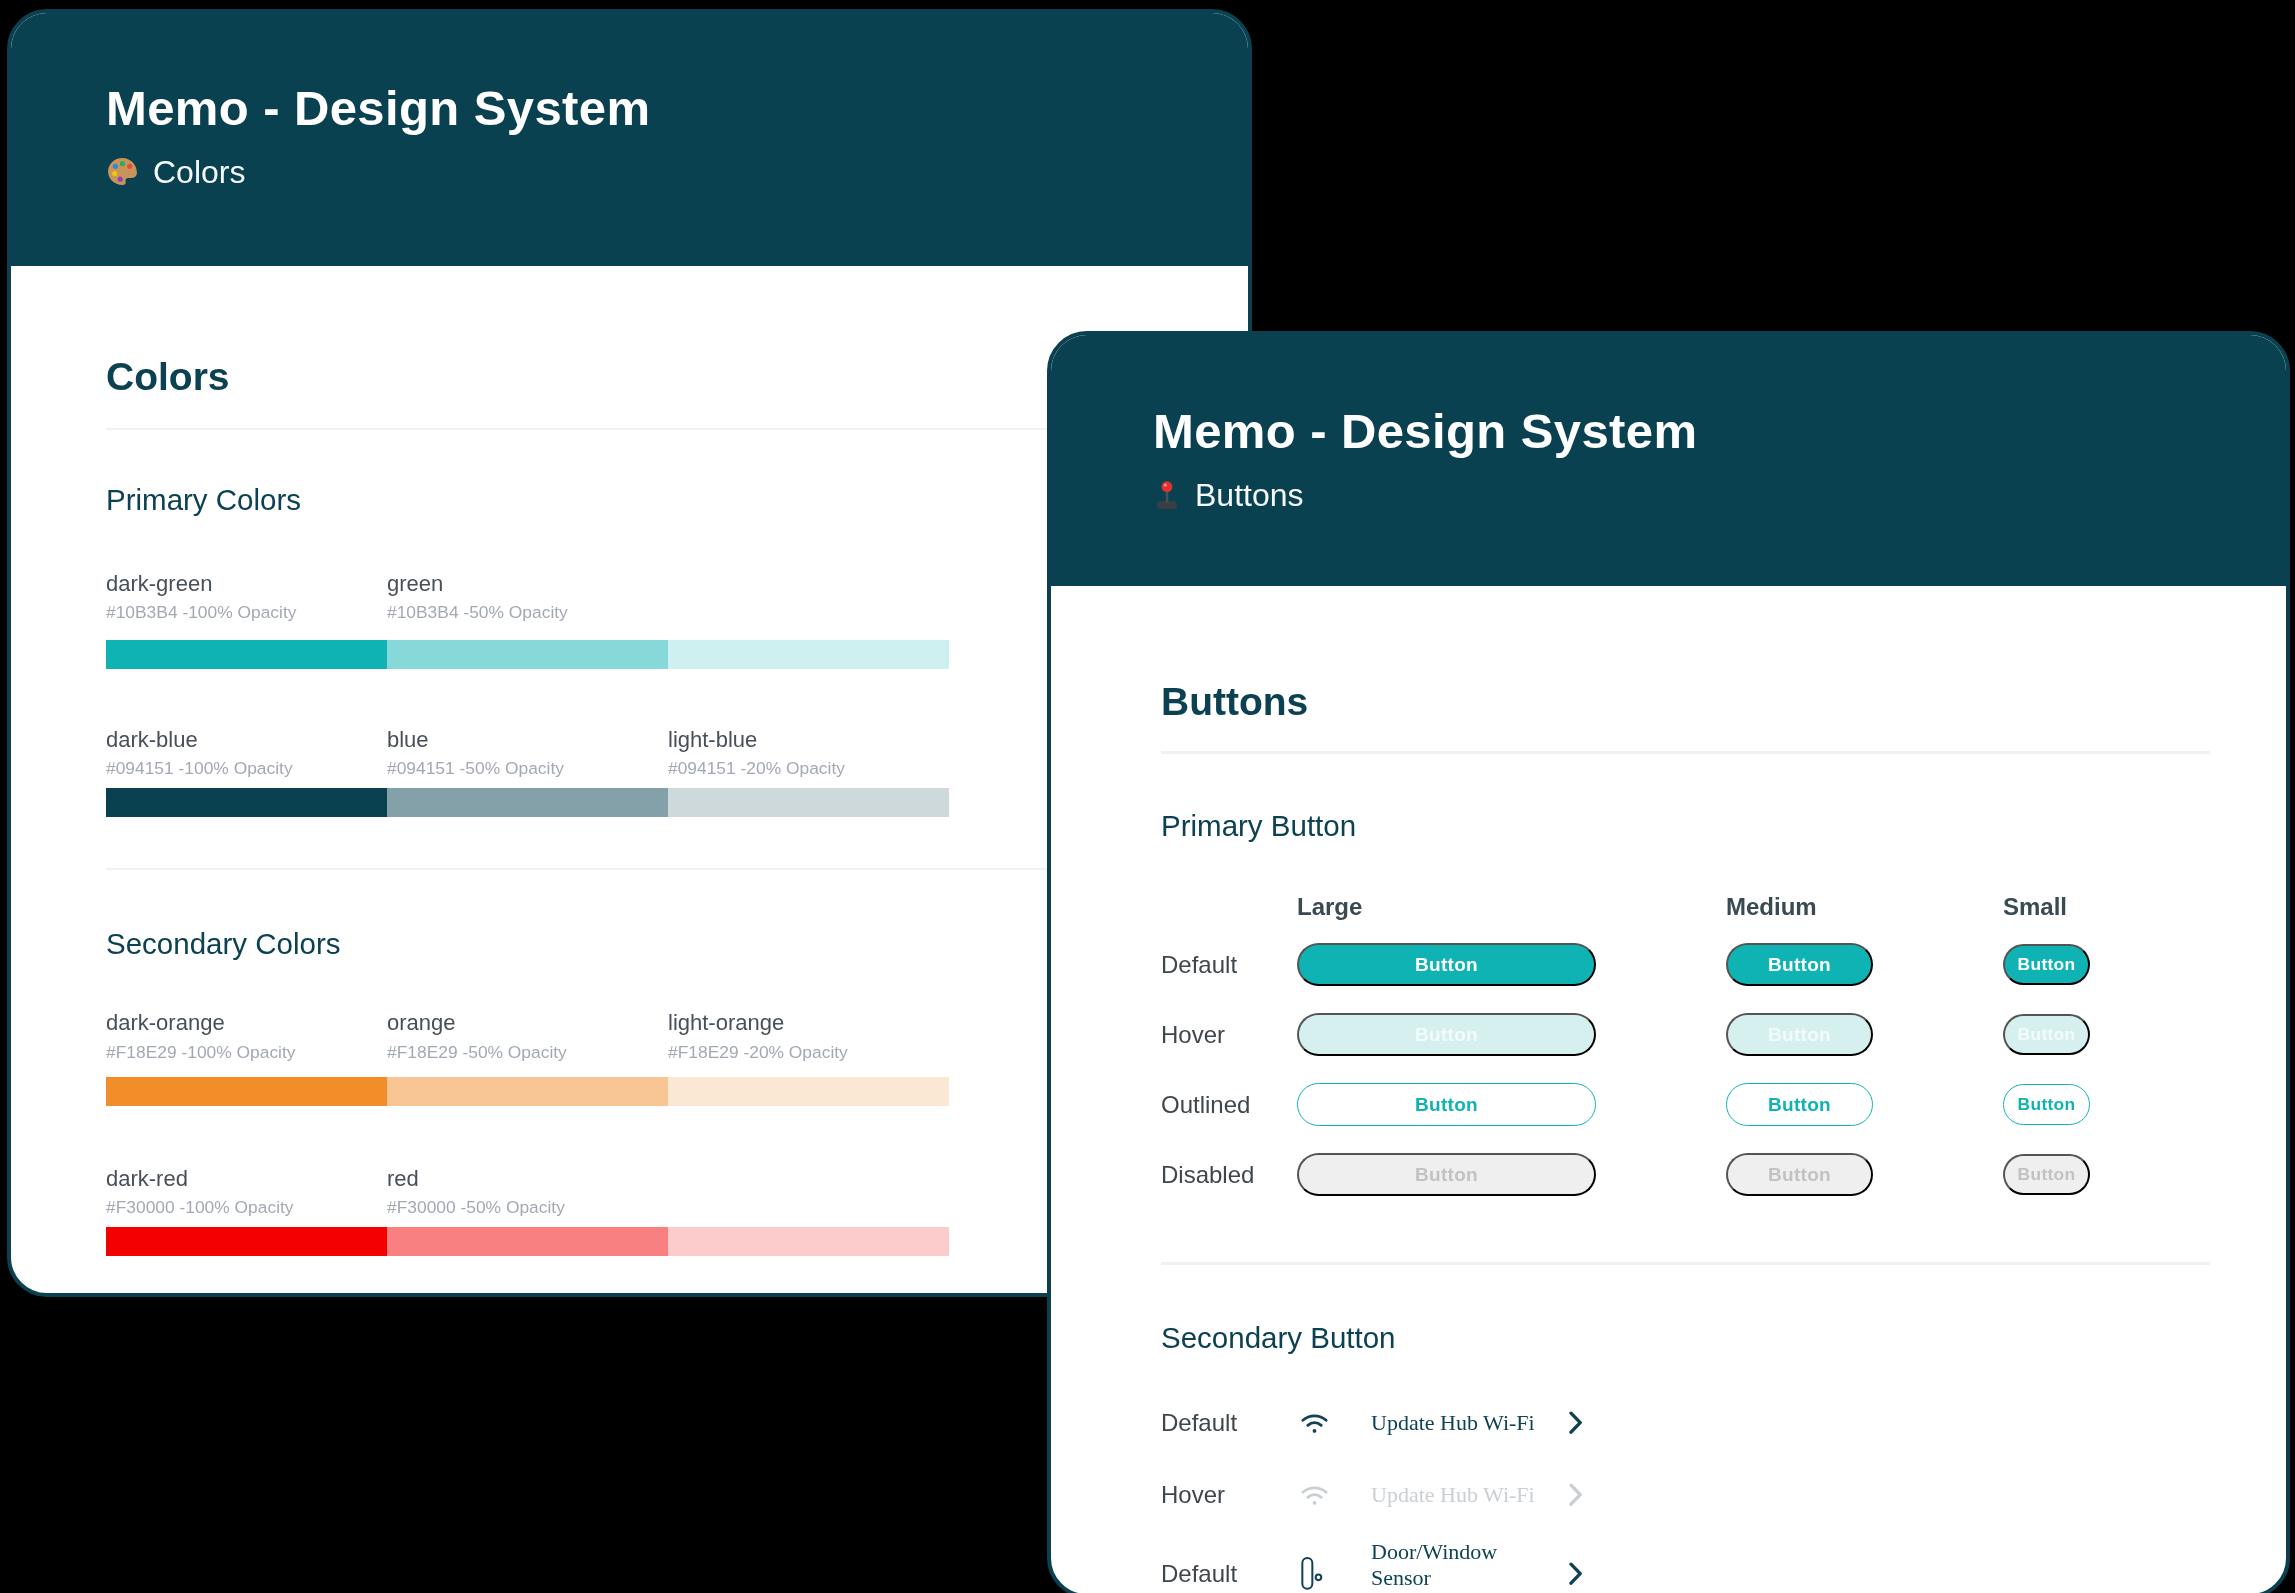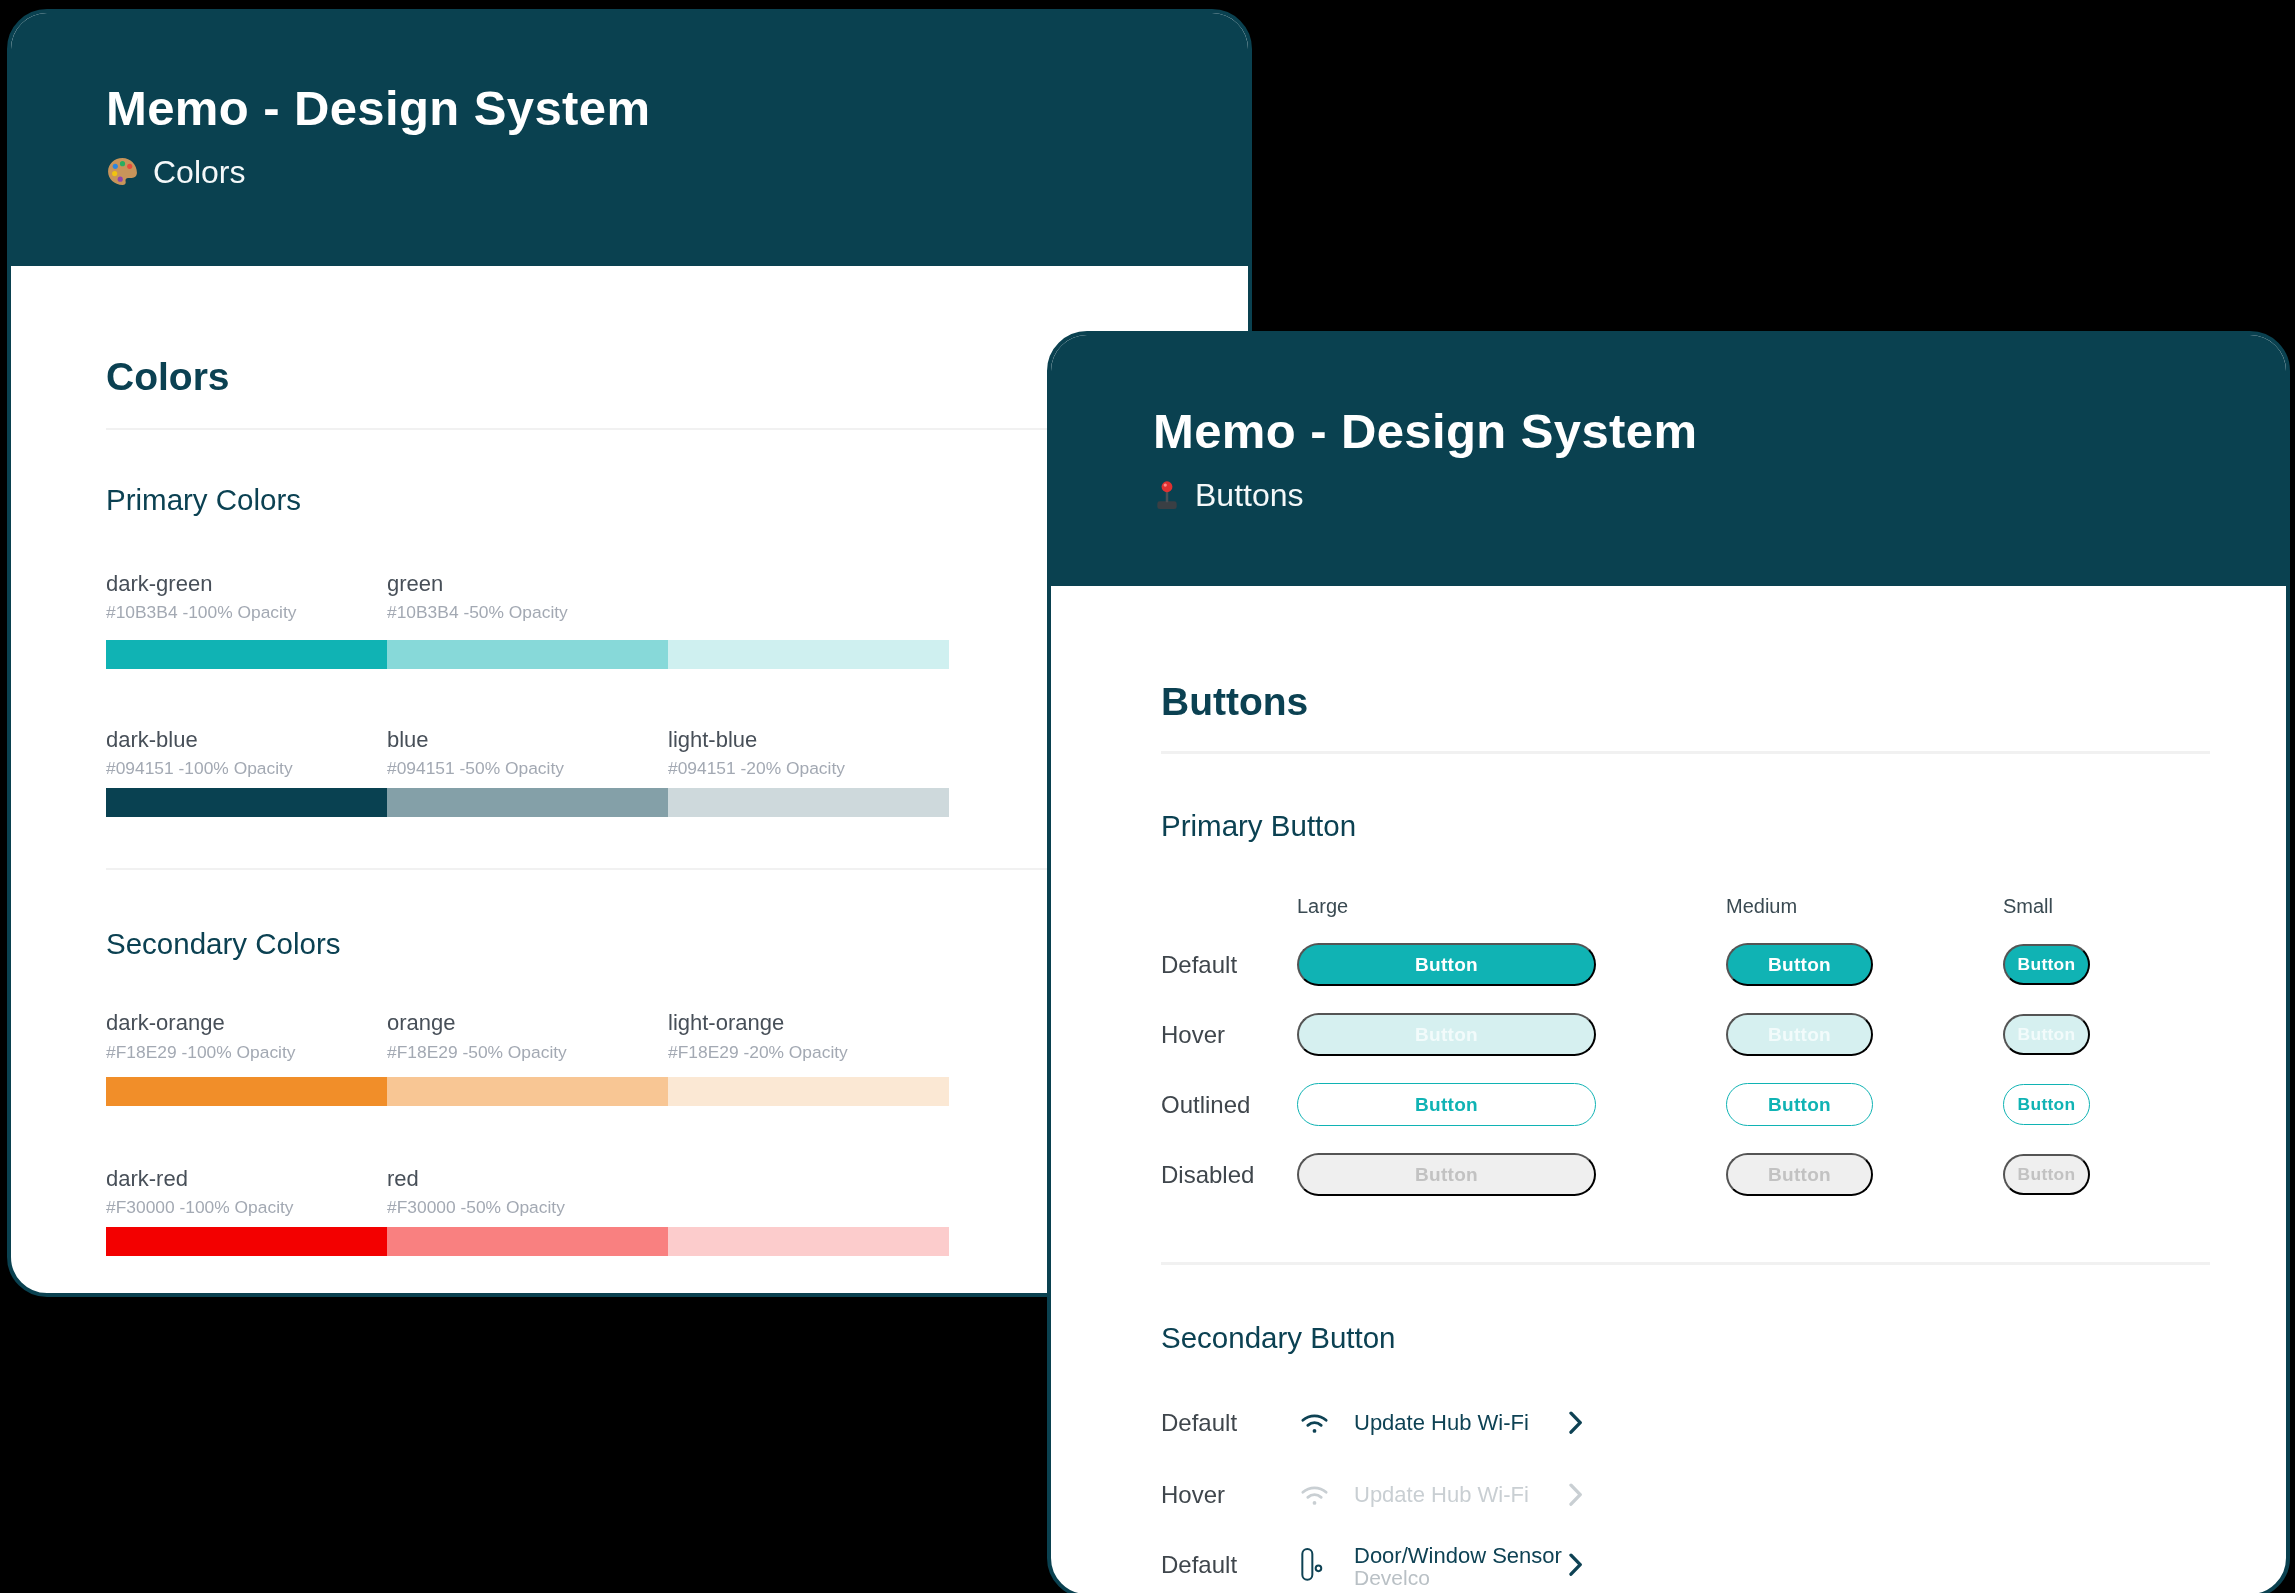--- a/index.html
+++ b/index.html
@@ -41,40 +41,40 @@
   .bar-b{margin-top:8.7px;}
   .div-2{margin-top:51px;}
   .labels-c{margin-top:49px;}
   .bar-c{margin-top:14px;}
   .labels-d{margin-top:60px;}
   .bar-d{margin-top:8.7px;}
   
   .h3-primary-btn{margin-top:54px;}
   .btn-grid{display:grid;grid-template-columns:136px 429px 277px 87px;align-items:center;}
   .size-header-row{margin-top:49px;}
-  .size-header{color:#3A4A52;font-size:20px;line-height:29.5px;font-weight:400;}
+  .size-header{color:#3A4A52;font-size:24px;line-height:29.5px;font-weight:700;}
   .state-label{color:#3F464C;font-size:24px;font-weight:400;}
   .btn-row{height:43px;margin-top:27px;}
   .btn-row-first{margin-top:22px;}
   .pill{display:flex;align-items:center;justify-content:center;border-radius:867px;
         font-weight:700;font-size:19px;letter-spacing:0.3px;box-sizing:border-box;cursor:pointer;}
   .pill-lg{width:299px;height:43px;}
   .pill-md{width:147px;height:43px;}
   .pill-sm{width:87px;height:41px;font-size:17.4px;}
   .v-default{background:#10B3B4;color:#fff;}
   .v-hover{background:#D6F0F0;color:#F2FBFB;}
   .v-outlined{background:#fff;border:1.7px solid #10B3B4;color:#10B3B4;}
   .v-disabled{background:#EFEFEF;color:#C2C2C2;}
   .div-3{margin-top:66px;}
   .h3-secondary-btn{margin-top:55px;}
   .sec-row{display:grid;grid-template-columns:136px 286px;align-items:center;height:52px;}
   .sec-row-1{margin-top:42px;}
   .sec-row-2{margin-top:20px;}
   .sec-row-3{margin-top:18px;}
-  .sec-link{display:flex;align-items:center;gap:0;color:#0E4254;cursor:pointer;}
+  .sec-link{display:flex;align-items:center;gap:17px;color:#0E4254;cursor:pointer;font-family:Liberation Serif, serif;}
   .sec-link .icon-slot{width:57px;display:flex;align-items:center;}
   .sec-link .link-text-wrap{flex:1;}
   .sec-link .link-text{font-size:22px;line-height:26px;}
   .sec-link .link-subtext{font-size:21px;line-height:17.4px;color:#B9C0C5;margin-top:0.9px;}
   .sec-link.muted{color:#C9CFD3;}
   .sec-link.muted .link-text{color:#C9CFD3;}
   svg{display:block;}
 </style>
 </head>
 <body>

